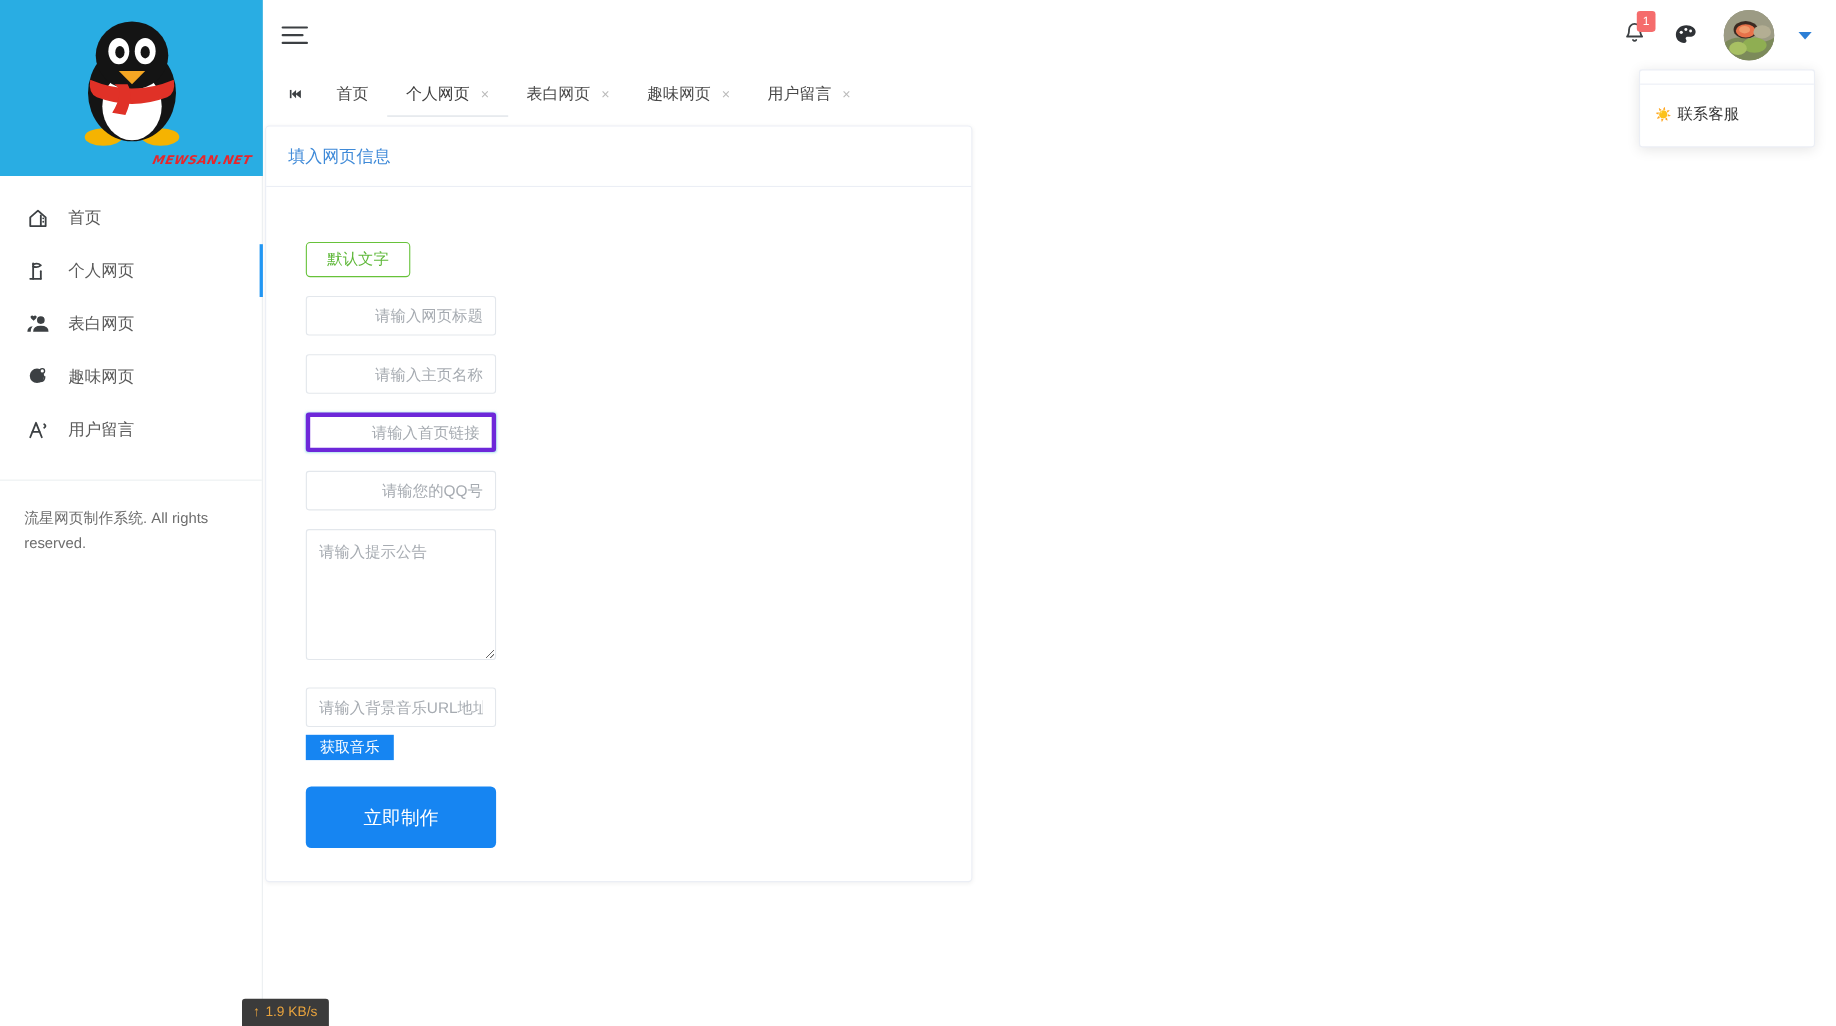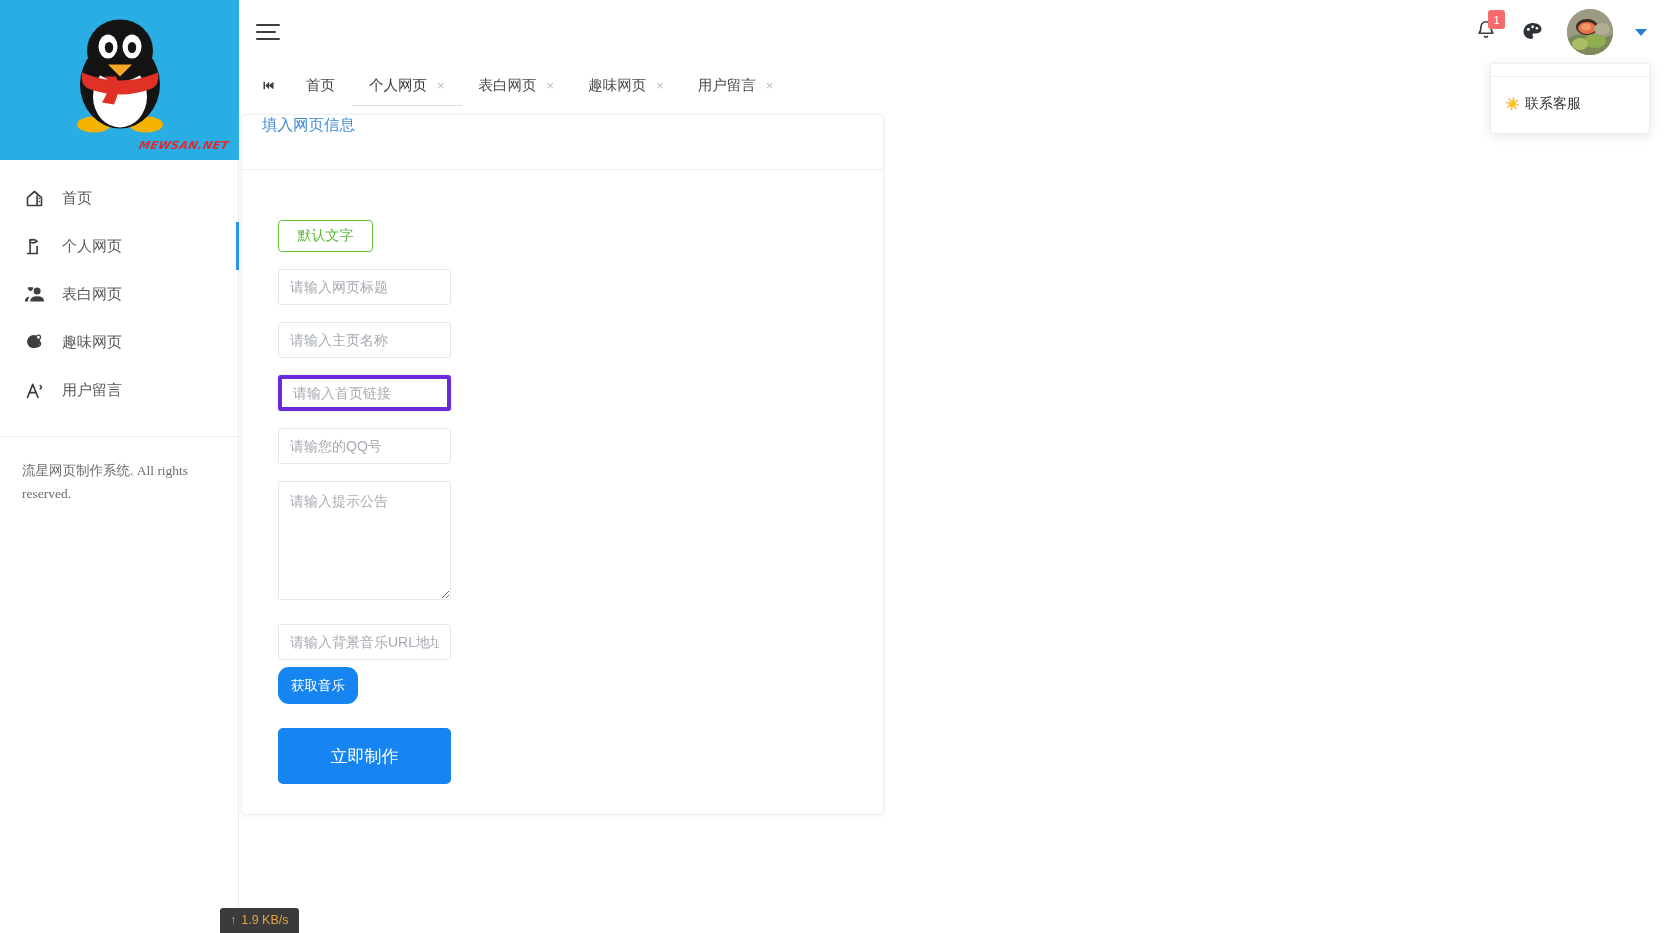--- a/index.html
+++ b/index.html
@@ -47,21 +47,21 @@
     color: #3c4043;
   }
   .nav-item .nav-label { white-space: nowrap; }
   .nav-item.active::after {
     content: ""; position: absolute; right: -1px; top: 0;
     width: 3px; height: 48px; background: #2196f3;
   }
   .side-sep { margin: 22px 0 0 0; height: 1px; background: #eceff1; }
   .side-footer {
     padding: 22px 22px 0 22px;
-    color: #6d6d6d; font-size: 13.5px; line-height: 23px; font-family: Liberation Serif, serif;
+    color: #6d6d6d; font-size: 13.5px; line-height: 23px;
   }
 
   
   .main { flex: 1 1 auto; position: relative; background: #ffffff; min-width: 0; }
   .topbar {
     height: 64px; display: flex; align-items: center;
     padding: 0 18px 0 14px; background: #fff;
     position: relative; z-index: 6;
   }
   .hamburger {
@@ -130,56 +130,57 @@
 
   
   .content { position: relative; height: calc(933px - 64px - 42px); background: #fff; }
   .card {
     position: absolute; left: 2px; top: 8px;
     width: 643px; min-height: 660px;
     background: #fff; border: 1px solid #ebeef5; border-radius: 4px;
     box-shadow: 0 1px 4px rgba(0,0,0,0.05);
   }
   .card-head {
-    height: 55px; display: flex; align-items: flex-start;
+    height: 55px; display: flex; align-items: center;
     padding: 0 20px; border-bottom: 1px solid #ebeef5;
   }
   .card-title { color: #3f8ad8; font-size: 15.5px; }
   .card-body { padding: 26px 20px 30px 36px; }
 
   .btn-default-text {
     display: inline-flex; align-items: center; justify-content: center;
     min-width: 95px; height: 32px; padding: 0 16px;
     border: 1px solid #67c23a; border-radius: 4px;
     color: #5fb83a; background: #fff; font-size: 14px; cursor: pointer; margin-top: 24px;
   }
   .field { margin-top: 17px; }
   .inp {
     width: 173px; height: 36px;
     border: 1px solid #e3e7ec; border-radius: 3px;
     background: #fff; color: #333; font-size: 14px;
     padding: 0 11px; outline: none;
     font-family: "Liberation Sans", "DejaVu Sans", sans-serif;
+    text-align: right;
   }
   .inp::placeholder { color: #a6abb1; }
   .inp.focused { border: 4px solid #6d28d9; box-shadow: 0 0 2px rgba(91,200,222,0.5); }
   .ta {
     width: 173px; height: 119px;
     border: 1px solid #e3e7ec; border-radius: 3px;
     background: #fff; color: #333; font-size: 14px;
     padding: 9px 11px; outline: none; resize: vertical;
     font-family: "Liberation Sans", "DejaVu Sans", sans-serif;
     line-height: 20px;
   }
   .ta::placeholder { color: #a6abb1; }
   .music-row { margin-top: 20px; }
   .btn-blue-sm {
     margin-top: 7px;
     display: inline-flex; align-items: center; justify-content: center;
-    height: 37px; padding: 0 13px; border: none; border-radius: 11px;
+    height: 23px; padding: 0 13px; border: none; border-radius: 0;
     background: #1685f2; color: #fff; font-size: 13.5px; cursor: pointer;
     font-family: "Liberation Sans", "DejaVu Sans", sans-serif;
   }
   .btn-blue-lg {
     margin-top: 24px;
     display: flex; align-items: center; justify-content: center;
     width: 173px; height: 56px; border: none; border-radius: 5px;
     background: #1685f2; color: #fff; font-size: 17px; cursor: pointer;
     font-family: "Liberation Sans", "DejaVu Sans", sans-serif;
   }

